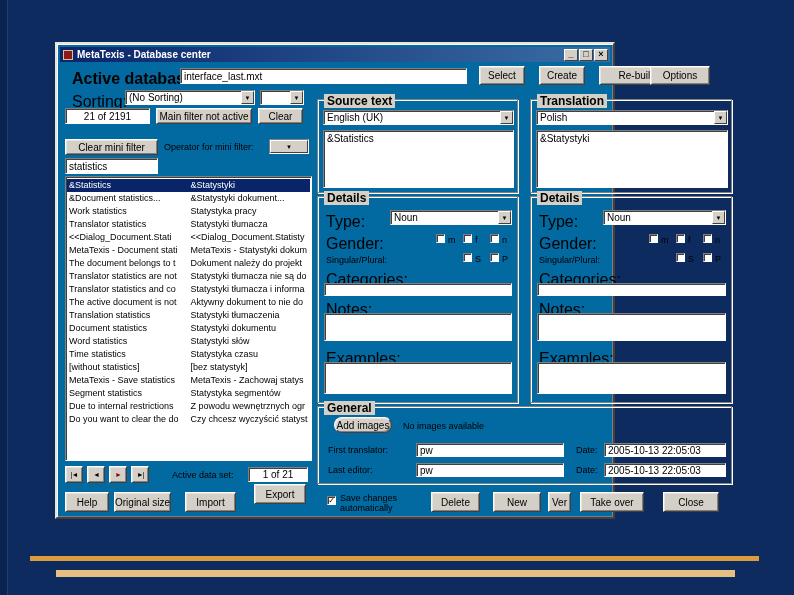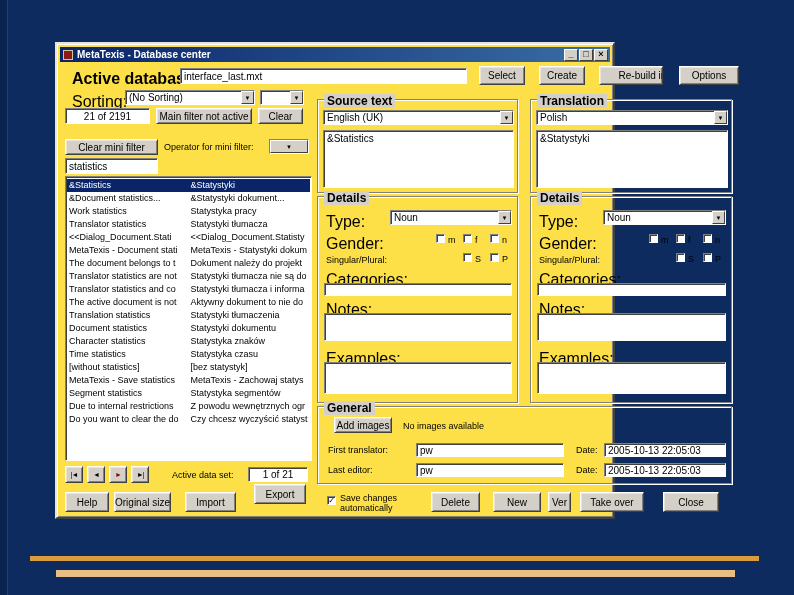--- a/index.html
+++ b/index.html
@@ -10,21 +10,21 @@
     font-family: "Liberation Sans", "DejaVu Sans", sans-serif;
     color:#000;
   }
   .edge-strip { position:absolute; left:0; top:0; width:8px; height:100%; background:#0A2350; border-right:1px solid #1E4078; }
   .accent-bar { position:absolute; }
   .bar1 { left:30px; top:556px; width:729px; height:5px; background:#DB9C40; }
   .bar2 { left:56px; top:570px; width:679px; height:7px; background:#E8BE82; }
 
   .window {
     position:absolute; left:55px; top:42px; width:560px; height:477px;
-    background:#fde047;
+    background:#0369a1;
     border:2px solid; border-color:#E8E4DC #404040 #404040 #E8E4DC;
     box-shadow: inset 1px 1px 0 #FFFFFF, inset -1px -1px 0 #808080;
   }
   .titlebar {
     position:absolute; left:3px; top:3px; right:3px; height:15px;
     background:linear-gradient(90deg,#0A246A,#3A6EA5);
     display:flex; align-items:center; padding:0 2px;
   }
   .app-icon { width:10px; height:10px; background:#8B1A1A; border:1px solid #D9C49A; margin-left:1px; flex:0 0 auto; }
   .titlebar .title { color:#fff; font-size:10px; font-weight:bold; margin-left:4px; white-space:nowrap; flex:1 1 auto; overflow:hidden; }
@@ -110,21 +110,21 @@
       </span>
     </div>
 
     <span class="label bold" style="left:15px; top:26px;">Active database:</span>
     <div class="field" style="left:123px; top:24px; width:287px; height:16px;">
       <span>interface_last.mxt</span>
     </div>
     <div class="btn" style="left:422px; top:22px; width:46px; height:19px;">Select</div>
     <div class="btn" style="left:482px; top:22px; width:46px; height:19px;">Create</div>
     <div class="btn fs9" style="left:542px; top:22px; width:64px; height:19px;padding-left:39px;">Re-build index</div>
-    <div class="btn" style="left:622px; top:22px; width:60px; height:19px;">Options</div>
+    <div class="btn" style="left:593px; top:22px; width:60px; height:19px;">Options</div>
 
     <span class="label" style="left:15px; top:49px;">Sorting:</span>
     <div class="combo" style="left:68px; top:46px; width:130px; height:15px;">
       <span class="combo-value">(No Sorting)</span>
       <span class="combo-arrow">▼</span>
     </div>
     <div class="combo" style="left:203px; top:46px; width:44px; height:15px;">
       <span class="combo-value"></span>
       <span class="combo-arrow">▼</span>
     </div>
@@ -186,22 +186,22 @@
         </div>
         <div class="list-row">
           <span class="col">Translation statistics</span>
           <span class="col">Statystyki tłumaczenia</span>
         </div>
         <div class="list-row">
           <span class="col">Document statistics</span>
           <span class="col">Statystyki dokumentu</span>
         </div>
         <div class="list-row">
-          <span class="col">Character statistics</span>
-          <span class="col">Statystyka znaków</span>
+          <span class="col">Word statistics</span>
+          <span class="col">Statystyki słów</span>
         </div>
         <div class="list-row">
           <span class="col">Time statistics</span>
           <span class="col">Statystyka czasu</span>
         </div>
         <div class="list-row">
           <span class="col">[without statistics]</span>
           <span class="col">[bez statystyk]</span>
         </div>
         <div class="list-row">
@@ -304,21 +304,21 @@
       <span class="label" style="left:8px; top:74px;">Categories:</span>
       <div class="field" style="left:6px; top:86px; width:189px; height:13px;"></div>
       <span class="label" style="left:8px; top:104px;">Notes:</span>
       <div class="textarea" style="left:6px; top:116px; width:189px; height:28px;"></div>
       <span class="label" style="left:8px; top:153px;">Examples:</span>
       <div class="textarea" style="left:6px; top:165px; width:189px; height:32px;"></div>
     </div>
 
     <div class="group" style="left:260px; top:362px; width:415px; height:78px;">
       <span class="group-label">General</span>
-      <div class="btn fs9" style="left:16px; top:10px; width:58px; height:16px;">Add images</div>
+      <div class="btn fs9" style="left:16px; top:10px; width:58px; height:16px;border-radius:8px;">Add images</div>
       <span class="label fs9" style="left:85px; top:14px;">No images available</span>
       <span class="label fs9" style="left:10px; top:38px;">First translator:</span>
       <div class="field fs9" style="left:98px; top:36px; width:148px; height:14px;">
         <span>pw</span>
       </div>
       <span class="label fs9" style="left:258px; top:38px;">Date:</span>
       <div class="field fs9" style="left:286px; top:36px; width:122px; height:14px;">
         <span>2005-10-13 22:05:03</span>
       </div>
       <span class="label fs9" style="left:10px; top:58px;">Last editor:</span>

